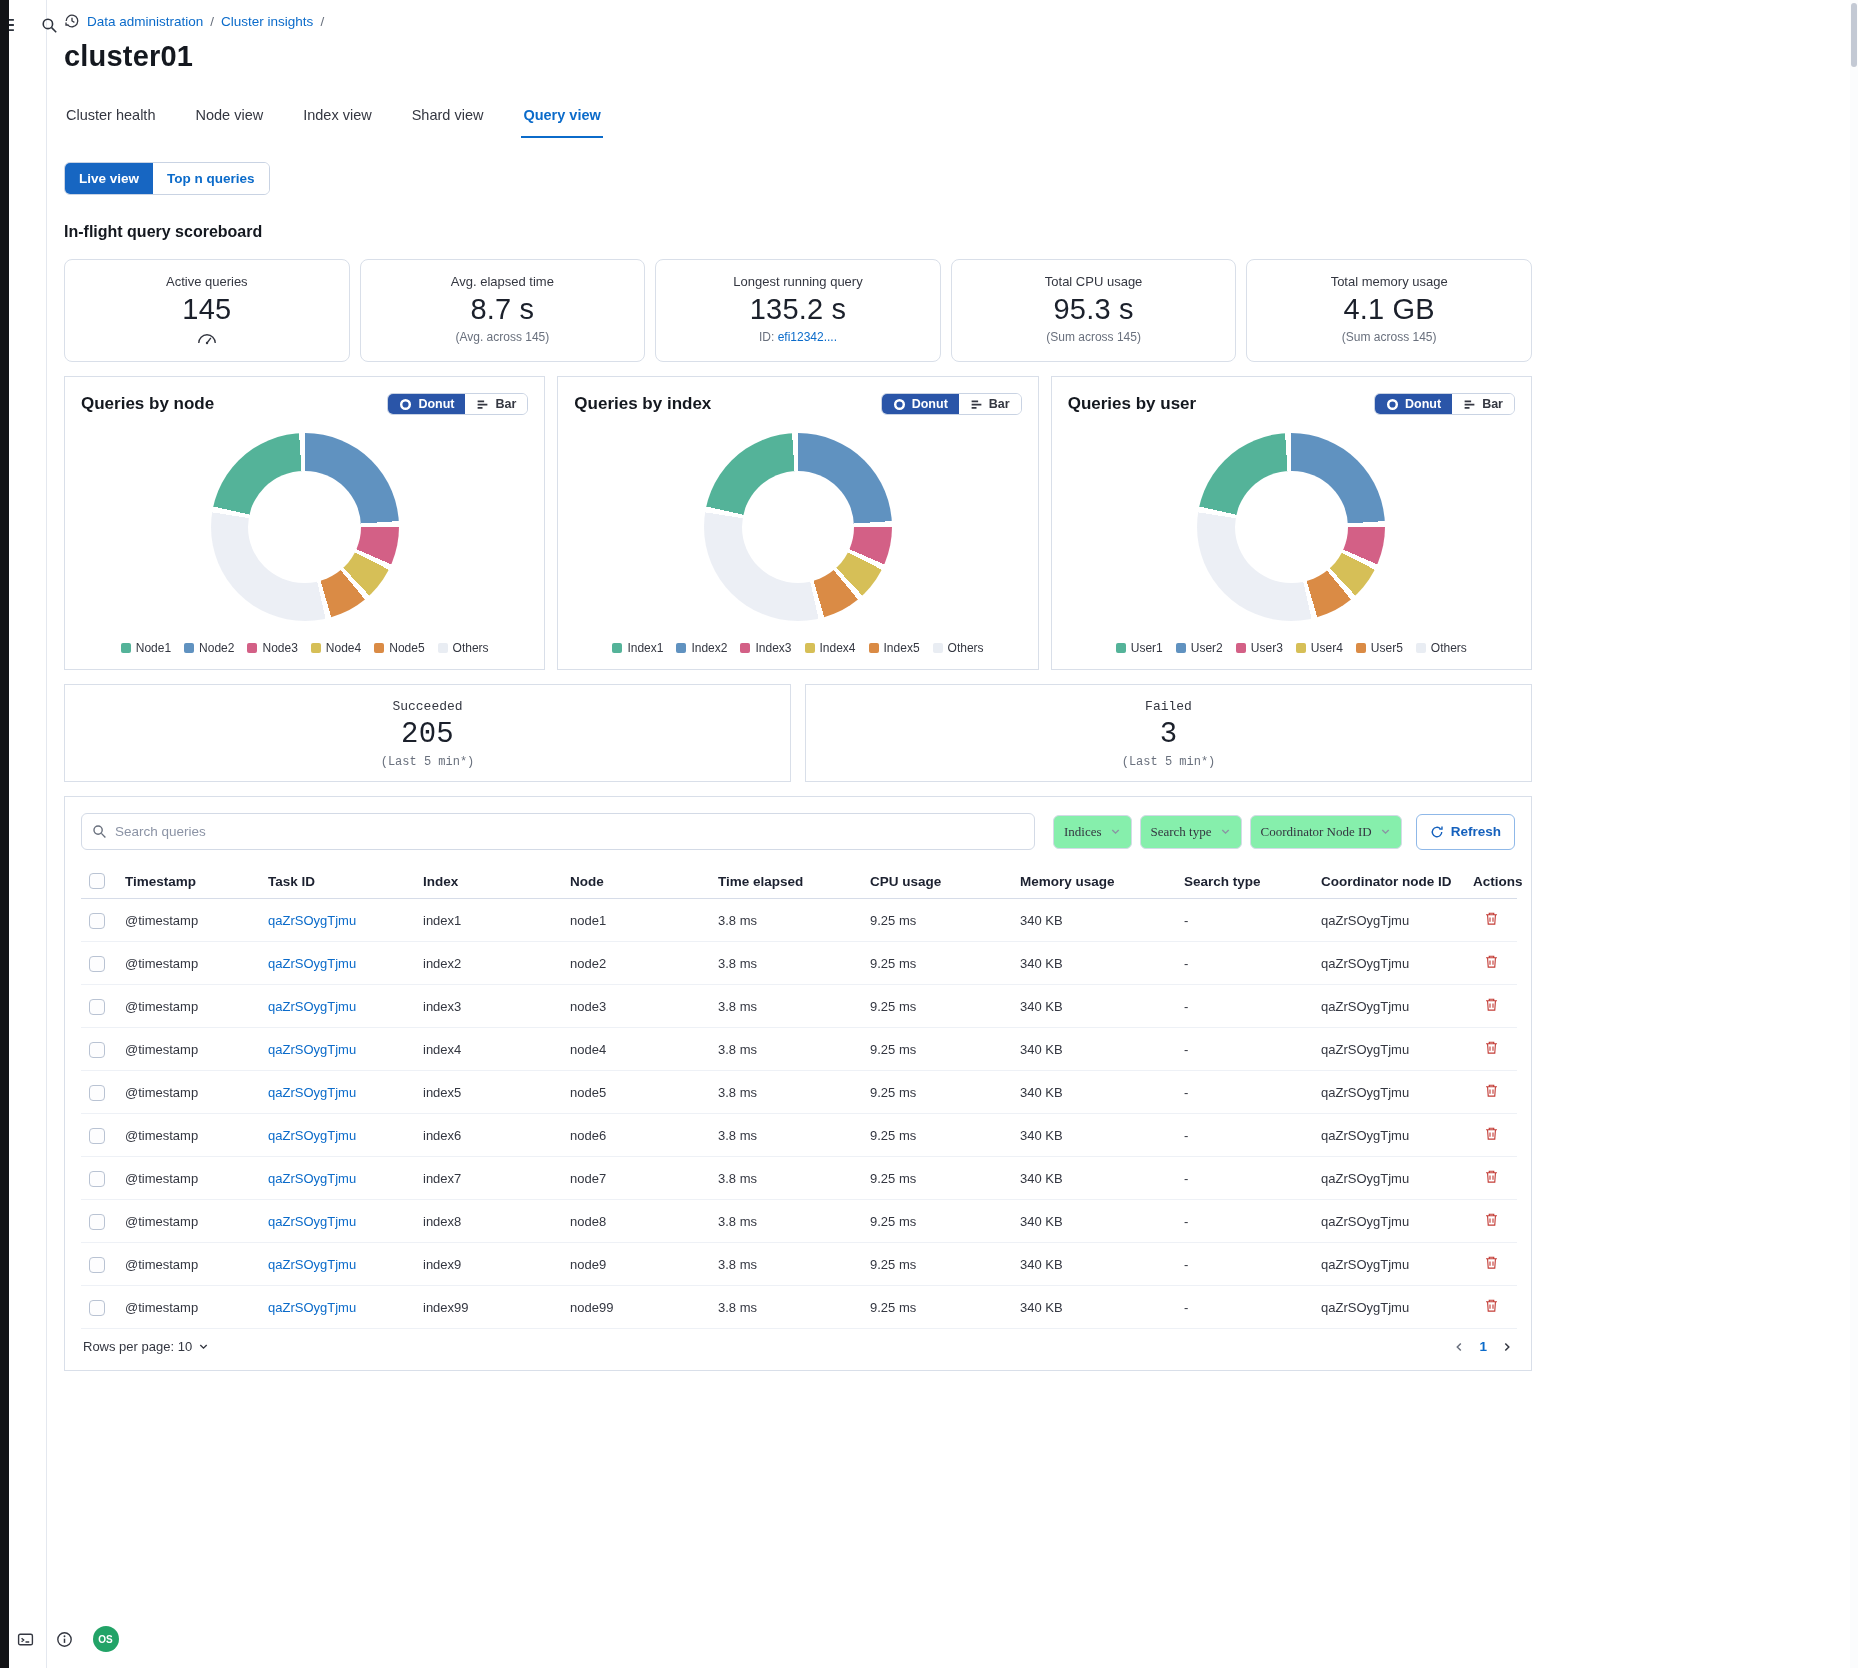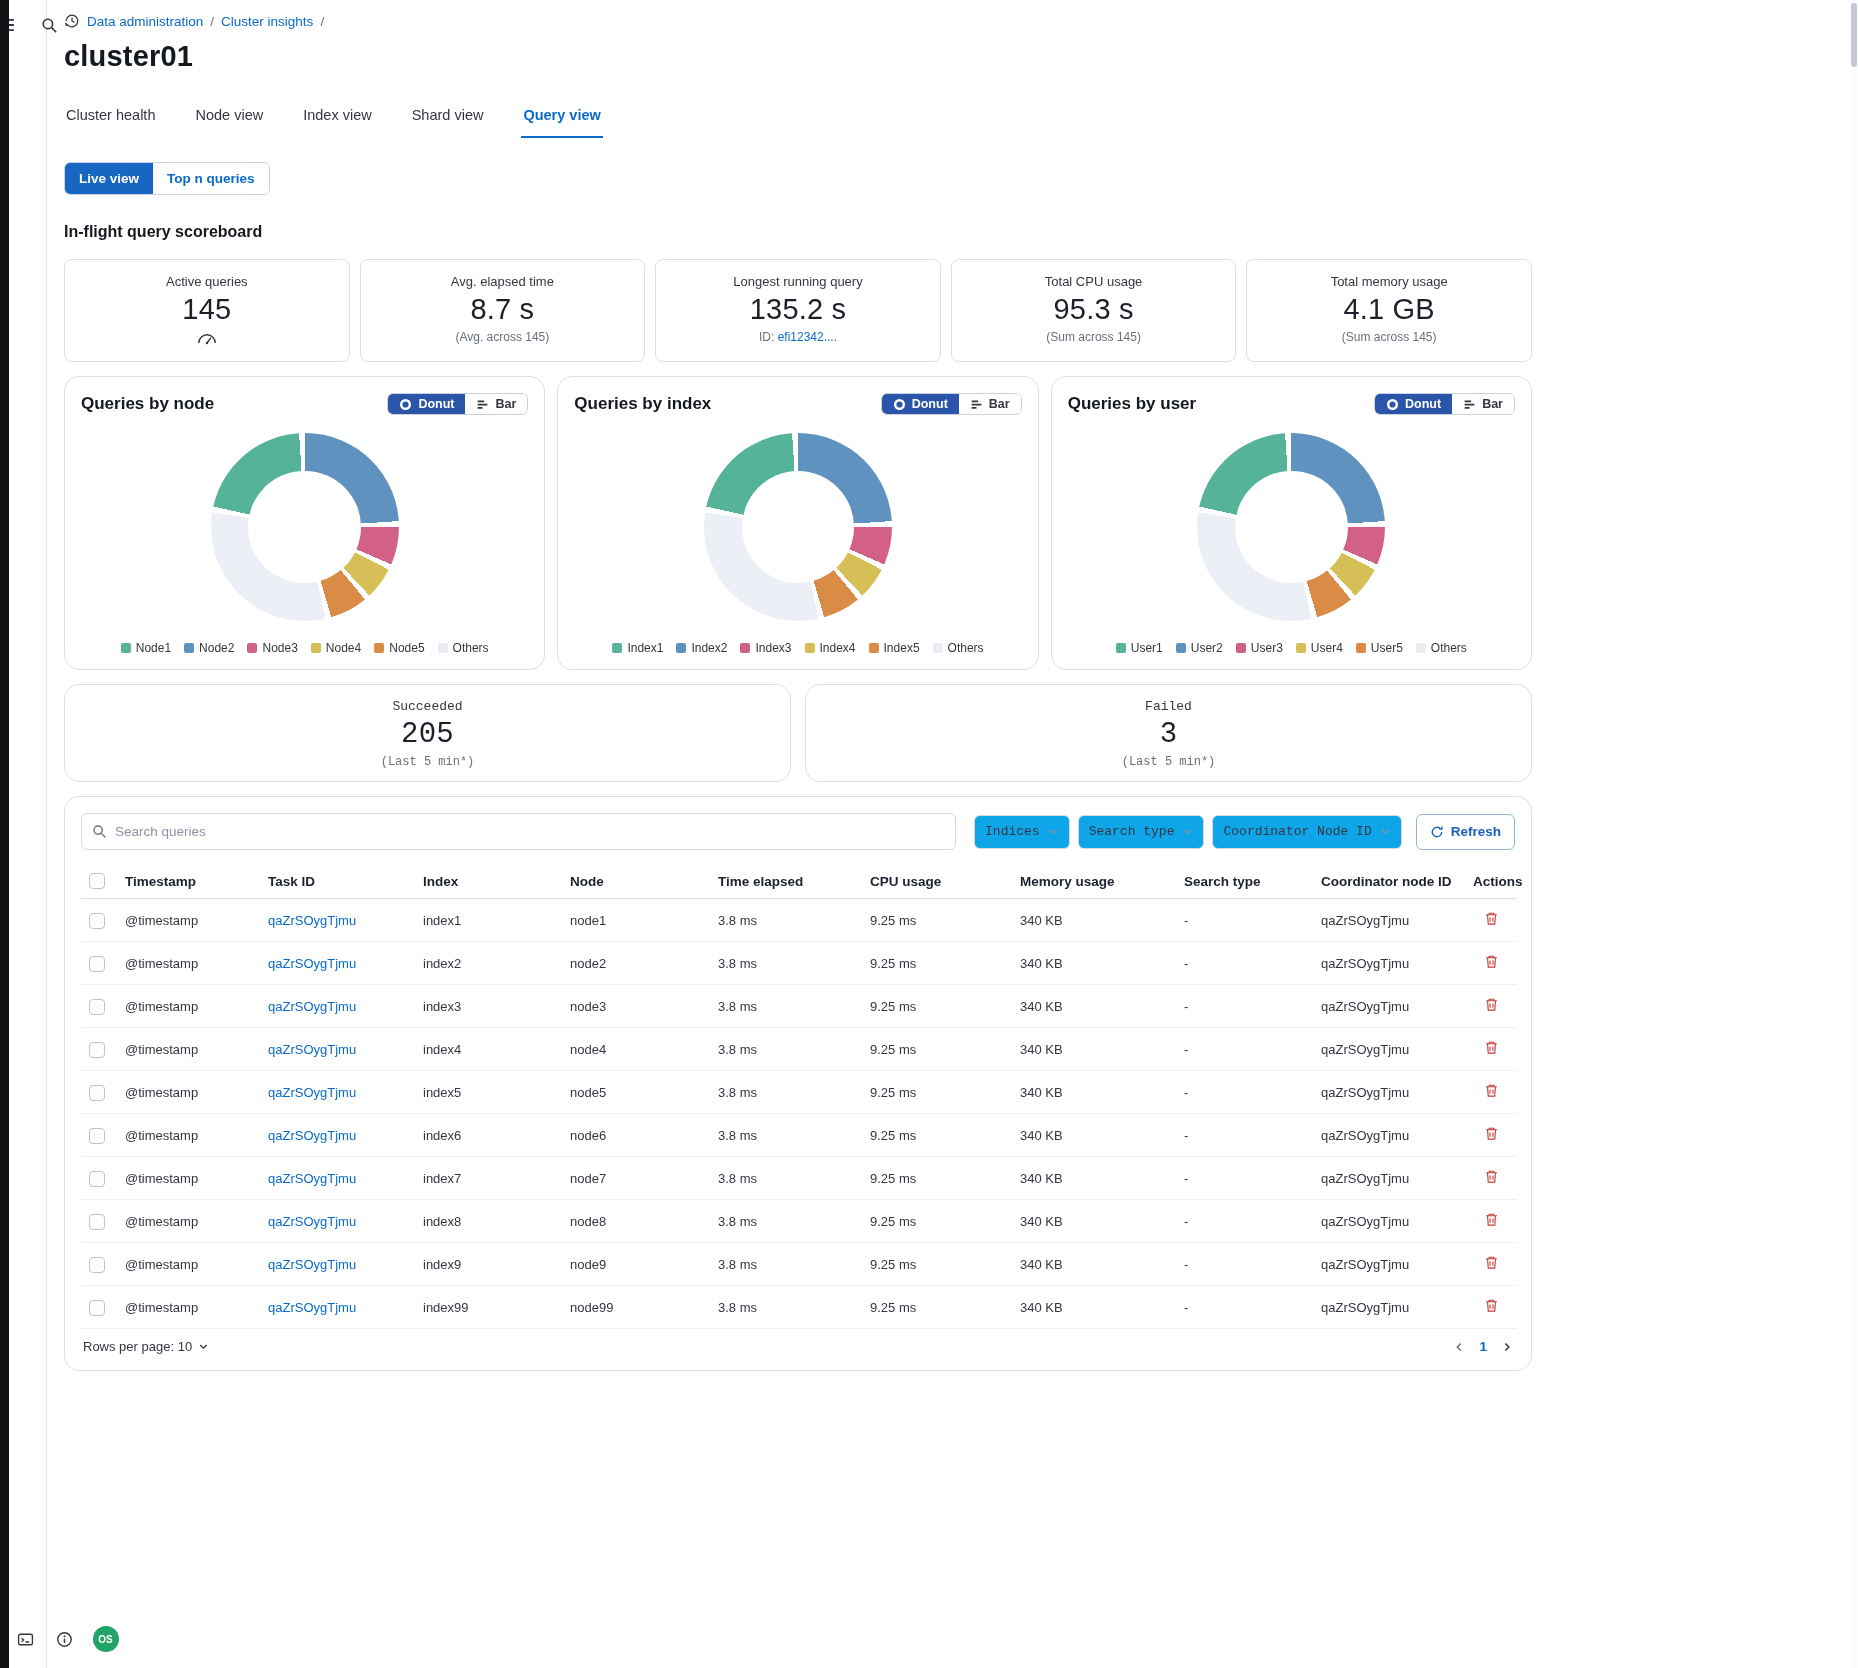--- a/index.html
+++ b/index.html
@@ -39,21 +39,21 @@
 
   .cards-row { display:flex; gap:10px; margin-bottom:14px; }
   .stat-card { flex:1; border:1px solid #d9dfe9; border-radius:8px; background:#fff; padding:14px 10px 12px; text-align:center; min-height:97px; }
   .stat-label { font-size:13px; color:#343741; margin-bottom:4px; }
   .stat-value { font-size:29px; color:#1b202b; letter-spacing:.2px; margin-bottom:4px; }
   .stat-sub { font-size:12px; color:#69707d; }
   .stat-sub a { color:#0b6bca; text-decoration:none; cursor:pointer; }
   .stat-icon { margin-top:2px; }
 
   .charts-row { display:flex; gap:12px; margin-bottom:14px; }
-  .panel { border:1px solid #d9dfe9; border-radius:15px; background:#fff; }
+  .panel { border:1px solid #d9dfe9; border-radius:0; background:#fff; }
   .chart-panel { flex:1; padding:16px 16px 14px; }
   .panel-head { display:flex; align-items:center; justify-content:space-between; }
   .panel-title { font-size:17px; font-weight:700; color:#14181f; }
   .mini-toggle { display:inline-flex; border:1px solid #c9d3e3; border-radius:6px; overflow:hidden; }
   .mini-toggle .mini { display:inline-flex; align-items:center; gap:6px; border:none; background:#fff; color:#343741; font-family:inherit; font-size:12.5px; font-weight:600; padding:3px 11px; cursor:pointer; }
   .mini-toggle .mini.on { background:#2a55a8; color:#fff; }
 
   .donut-wrap { display:flex; justify-content:center; margin:18px 0 20px; }
   .donut { width:188px; height:188px; border-radius:50%; position:relative; }
   .donut .hole { position:absolute; inset:20%; background:#fff; border-radius:50%; }
@@ -66,21 +66,21 @@
   .status-row { display:flex; gap:14px; margin-bottom:14px;font-family:Liberation Mono, monospace; }
   .status-card { flex:1; padding:14px 10px 12px; text-align:center; min-height:95px; }
 
   
   .table-panel { padding:16px 16px 8px; }
   .table-controls { display:flex; align-items:center; gap:8px; margin-bottom:14px; }
   .search-box { flex:1; display:flex; align-items:center; gap:8px; height:37px; border:1px solid #d3dae6; border-radius:6px; padding:0 10px; background:#fff; }
   .search-box input { border:none; outline:none; flex:1; font-family:inherit; font-size:13.5px; color:#343741; background:transparent; }
   .search-box input::placeholder { color:#8b93a5; }
   .filters { display:flex; gap:8px; margin-left:10px; }
-  .filter-select { display:inline-flex; align-items:center; gap:8px; height:34px; border:1px solid #d3dae6; border-radius:6px; background:#0ea5e9; padding:0 10px; font-family:Liberation Mono, monospace; font-size:13px; color:#343741; cursor:pointer; }
+  .filter-select { display:inline-flex; align-items:center; gap:8px; height:34px; border:1px solid #d3dae6; border-radius:6px; background:#86efac; padding:0 10px; font-family:Liberation Serif, serif; font-size:13px; color:#343741; cursor:pointer; }
   .refresh-btn { display:inline-flex; align-items:center; gap:7px; height:36px; border:1px solid #8fb8e8; border-radius:6px; background:#fff; color:#1561bd; font-family:inherit; font-size:13.5px; font-weight:600; padding:0 13px; cursor:pointer; margin-left:6px; }
 
   table.qtable { width:100%; border-collapse:collapse; table-layout:fixed; }
   .qtable th { text-align:left; font-size:13.5px; font-weight:700; color:#1c2130; padding:9px 8px; border-bottom:1px solid #d6dce8; }
   .qtable td { font-size:13px; color:#343741; padding:10px 8px; border-bottom:1px solid #eef1f6; overflow:hidden; white-space:nowrap; }
   .qtable .col-cb { width:36px; }
   .qtable th:nth-child(2){ width:143px; } .qtable th:nth-child(3){ width:155px; }
   .qtable th:nth-child(4){ width:147px; } .qtable th:nth-child(5){ width:148px; }
   .qtable th:nth-child(6){ width:152px; } .qtable th:nth-child(7){ width:150px; }
   .qtable th:nth-child(8){ width:164px; } .qtable th:nth-child(9){ width:137px; }

